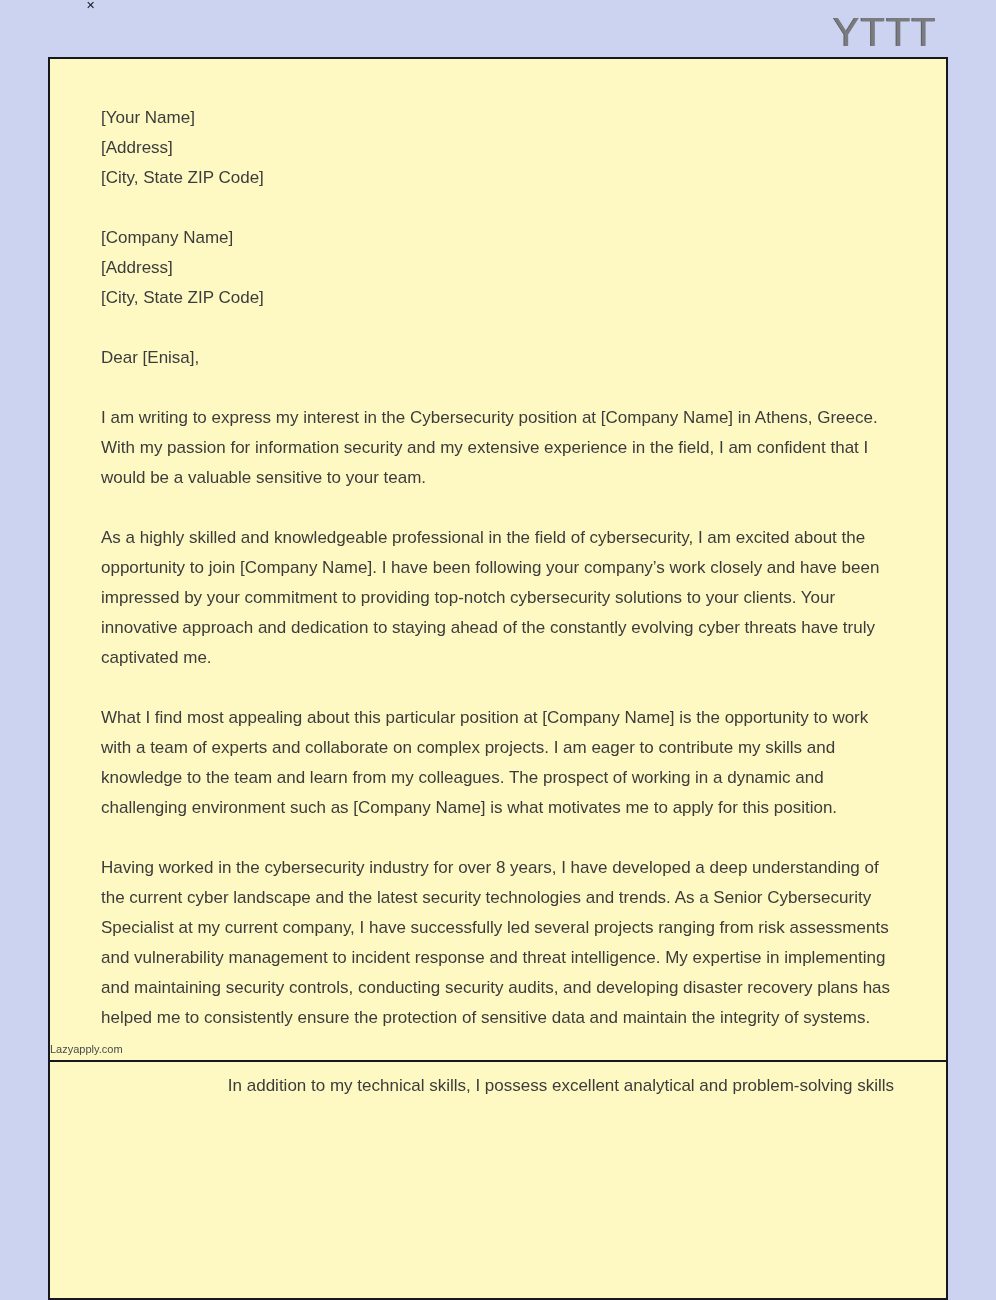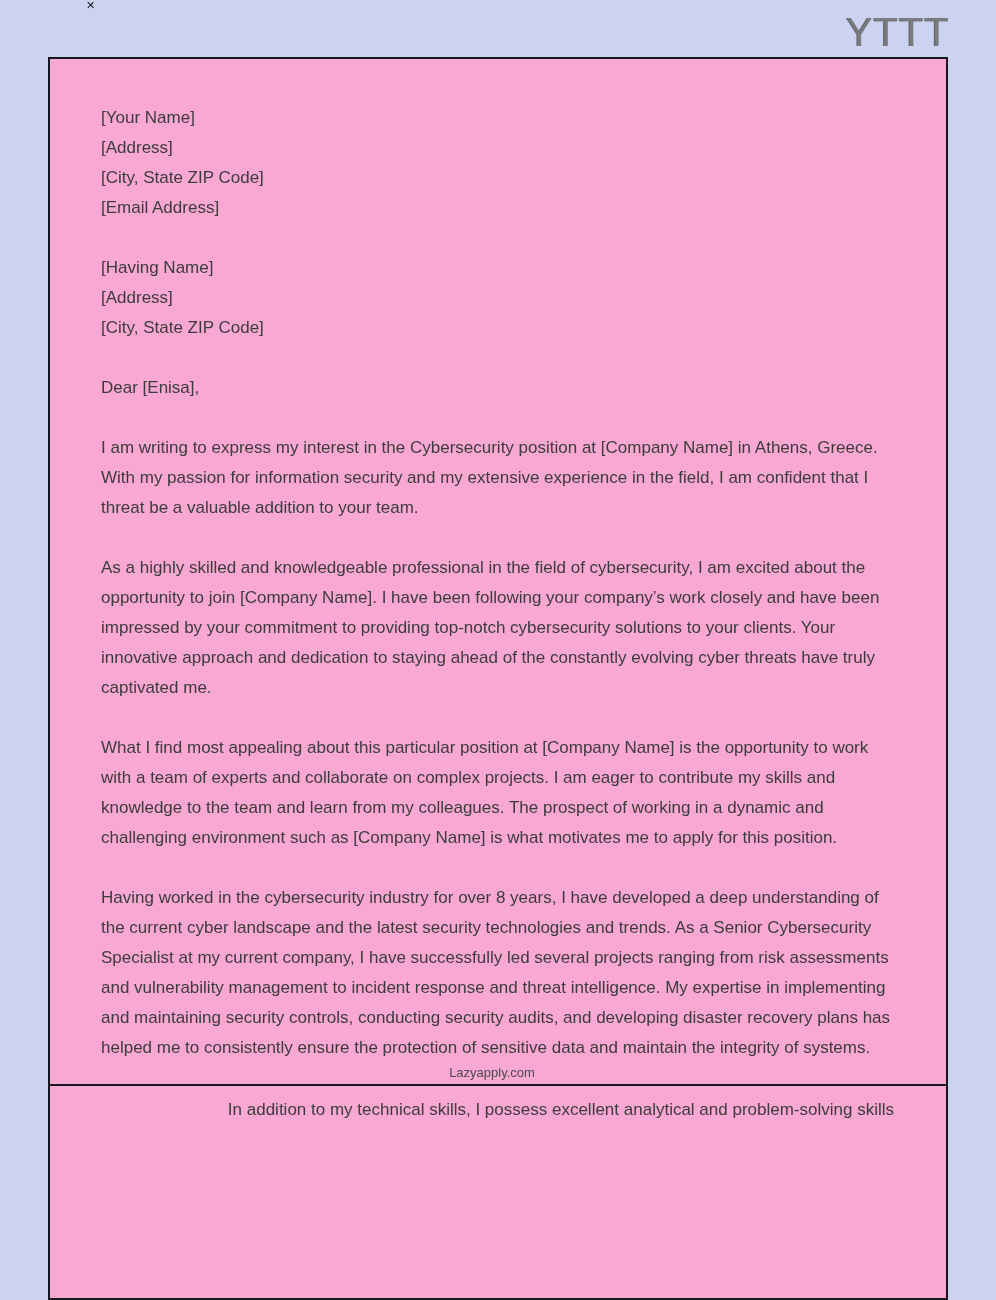--- a/index.html
+++ b/index.html
@@ -18,36 +18,36 @@
     position: absolute;
     left: 86px;
     top: -1px;
     font-size: 11px;
     color: #14141c;
     line-height: 12px;
   }
   .logo {
     position: absolute;
     top: 10px;
-    right: 46px;
+    right: 59px;
     font-size: 40px;
     line-height: 44px;
     letter-spacing: 1px;
     color: #797b7f;
     text-shadow: -1px 0 0 #5c5e62;
     font-weight: 400;
     user-select: none;
   }
   .page {
     position: absolute;
     left: 48px;
     top: 57px;
     width: 900px;
     height: 1243px;
-    background: #f9a8d4;
+    background: #fef9c3;
     border: 2px solid #17171f;
     box-sizing: border-box;
   }
   .content {
     padding: 44px 52px 0 51px;
     font-size: 17px;
     line-height: 30px;
     color: #3c3c3c;
   }
   .addr-line {
@@ -57,26 +57,26 @@
     margin-top: 30px;
   }
   .para {
     margin: 30px 0 0 0;
   }
   .para-first {
     margin: 0;
     text-align: right;
   }
   .watermark {
-    text-align: center;
-    font-size: 13px;
+    text-align: left;
+    font-size: 11px;
     line-height: 16px;
     color: #4a4a4a;
     padding: 0 12px 3px 0;
-    margin-top: 2px;
+    margin-top: 8px;
     cursor: pointer;
   }
   .page-divider {
     border-top: 2px solid #17171f;
     height: 0;
   }
   .content-next {
     padding-top: 9px;
   }
 </style>
@@ -90,32 +90,31 @@
   <div class="logo">YTTT</div>
 
   <div class="page">
 
     <div class="content">
 
       <div>
         <div class="addr-line">[Your Name]</div>
         <div class="addr-line">[Address]</div>
         <div class="addr-line">[City, State ZIP Code]</div>
-        <div class="addr-line">[Email Address]</div>
       </div>
 
       <div class="block-gap">
-        <div class="addr-line">[Having Name]</div>
+        <div class="addr-line">[Company Name]</div>
         <div class="addr-line">[Address]</div>
         <div class="addr-line">[City, State ZIP Code]</div>
       </div>
 
       <div class="block-gap">Dear [Enisa],</div>
 
-      <p class="para">I am writing to express my interest in the Cybersecurity position at [Company Name] in Athens, Greece. With my passion for information security and my extensive experience in the field, I am confident that I threat be a valuable addition to your team.</p>
+      <p class="para">I am writing to express my interest in the Cybersecurity position at [Company Name] in Athens, Greece. With my passion for information security and my extensive experience in the field, I am confident that I would be a valuable sensitive to your team.</p>
 
       <p class="para">As a highly skilled and knowledgeable professional in the field of cybersecurity, I am excited about the opportunity to join [Company Name]. I have been following your company’s work closely and have been impressed by your commitment to providing top-notch cybersecurity solutions to your clients. Your innovative approach and dedication to staying ahead of the constantly evolving cyber threats have truly captivated me.</p>
 
       <p class="para">What I find most appealing about this particular position at [Company Name] is the opportunity to work with a team of experts and collaborate on complex projects. I am eager to contribute my skills and knowledge to the team and learn from my colleagues. The prospect of working in a dynamic and challenging environment such as [Company Name] is what motivates me to apply for this position.</p>
 
       <p class="para">Having worked in the cybersecurity industry for over 8 years, I have developed a deep understanding of the current cyber landscape and the latest security technologies and trends. As a Senior Cybersecurity Specialist at my current company, I have successfully led several projects ranging from risk assessments and vulnerability management to incident response and threat intelligence. My expertise in implementing and maintaining security controls, conducting security audits, and developing disaster recovery plans has helped me to consistently ensure the protection of sensitive data and maintain the integrity of systems.</p>
 
     </div>
 
     <div class="watermark">Lazyapply.com</div>

